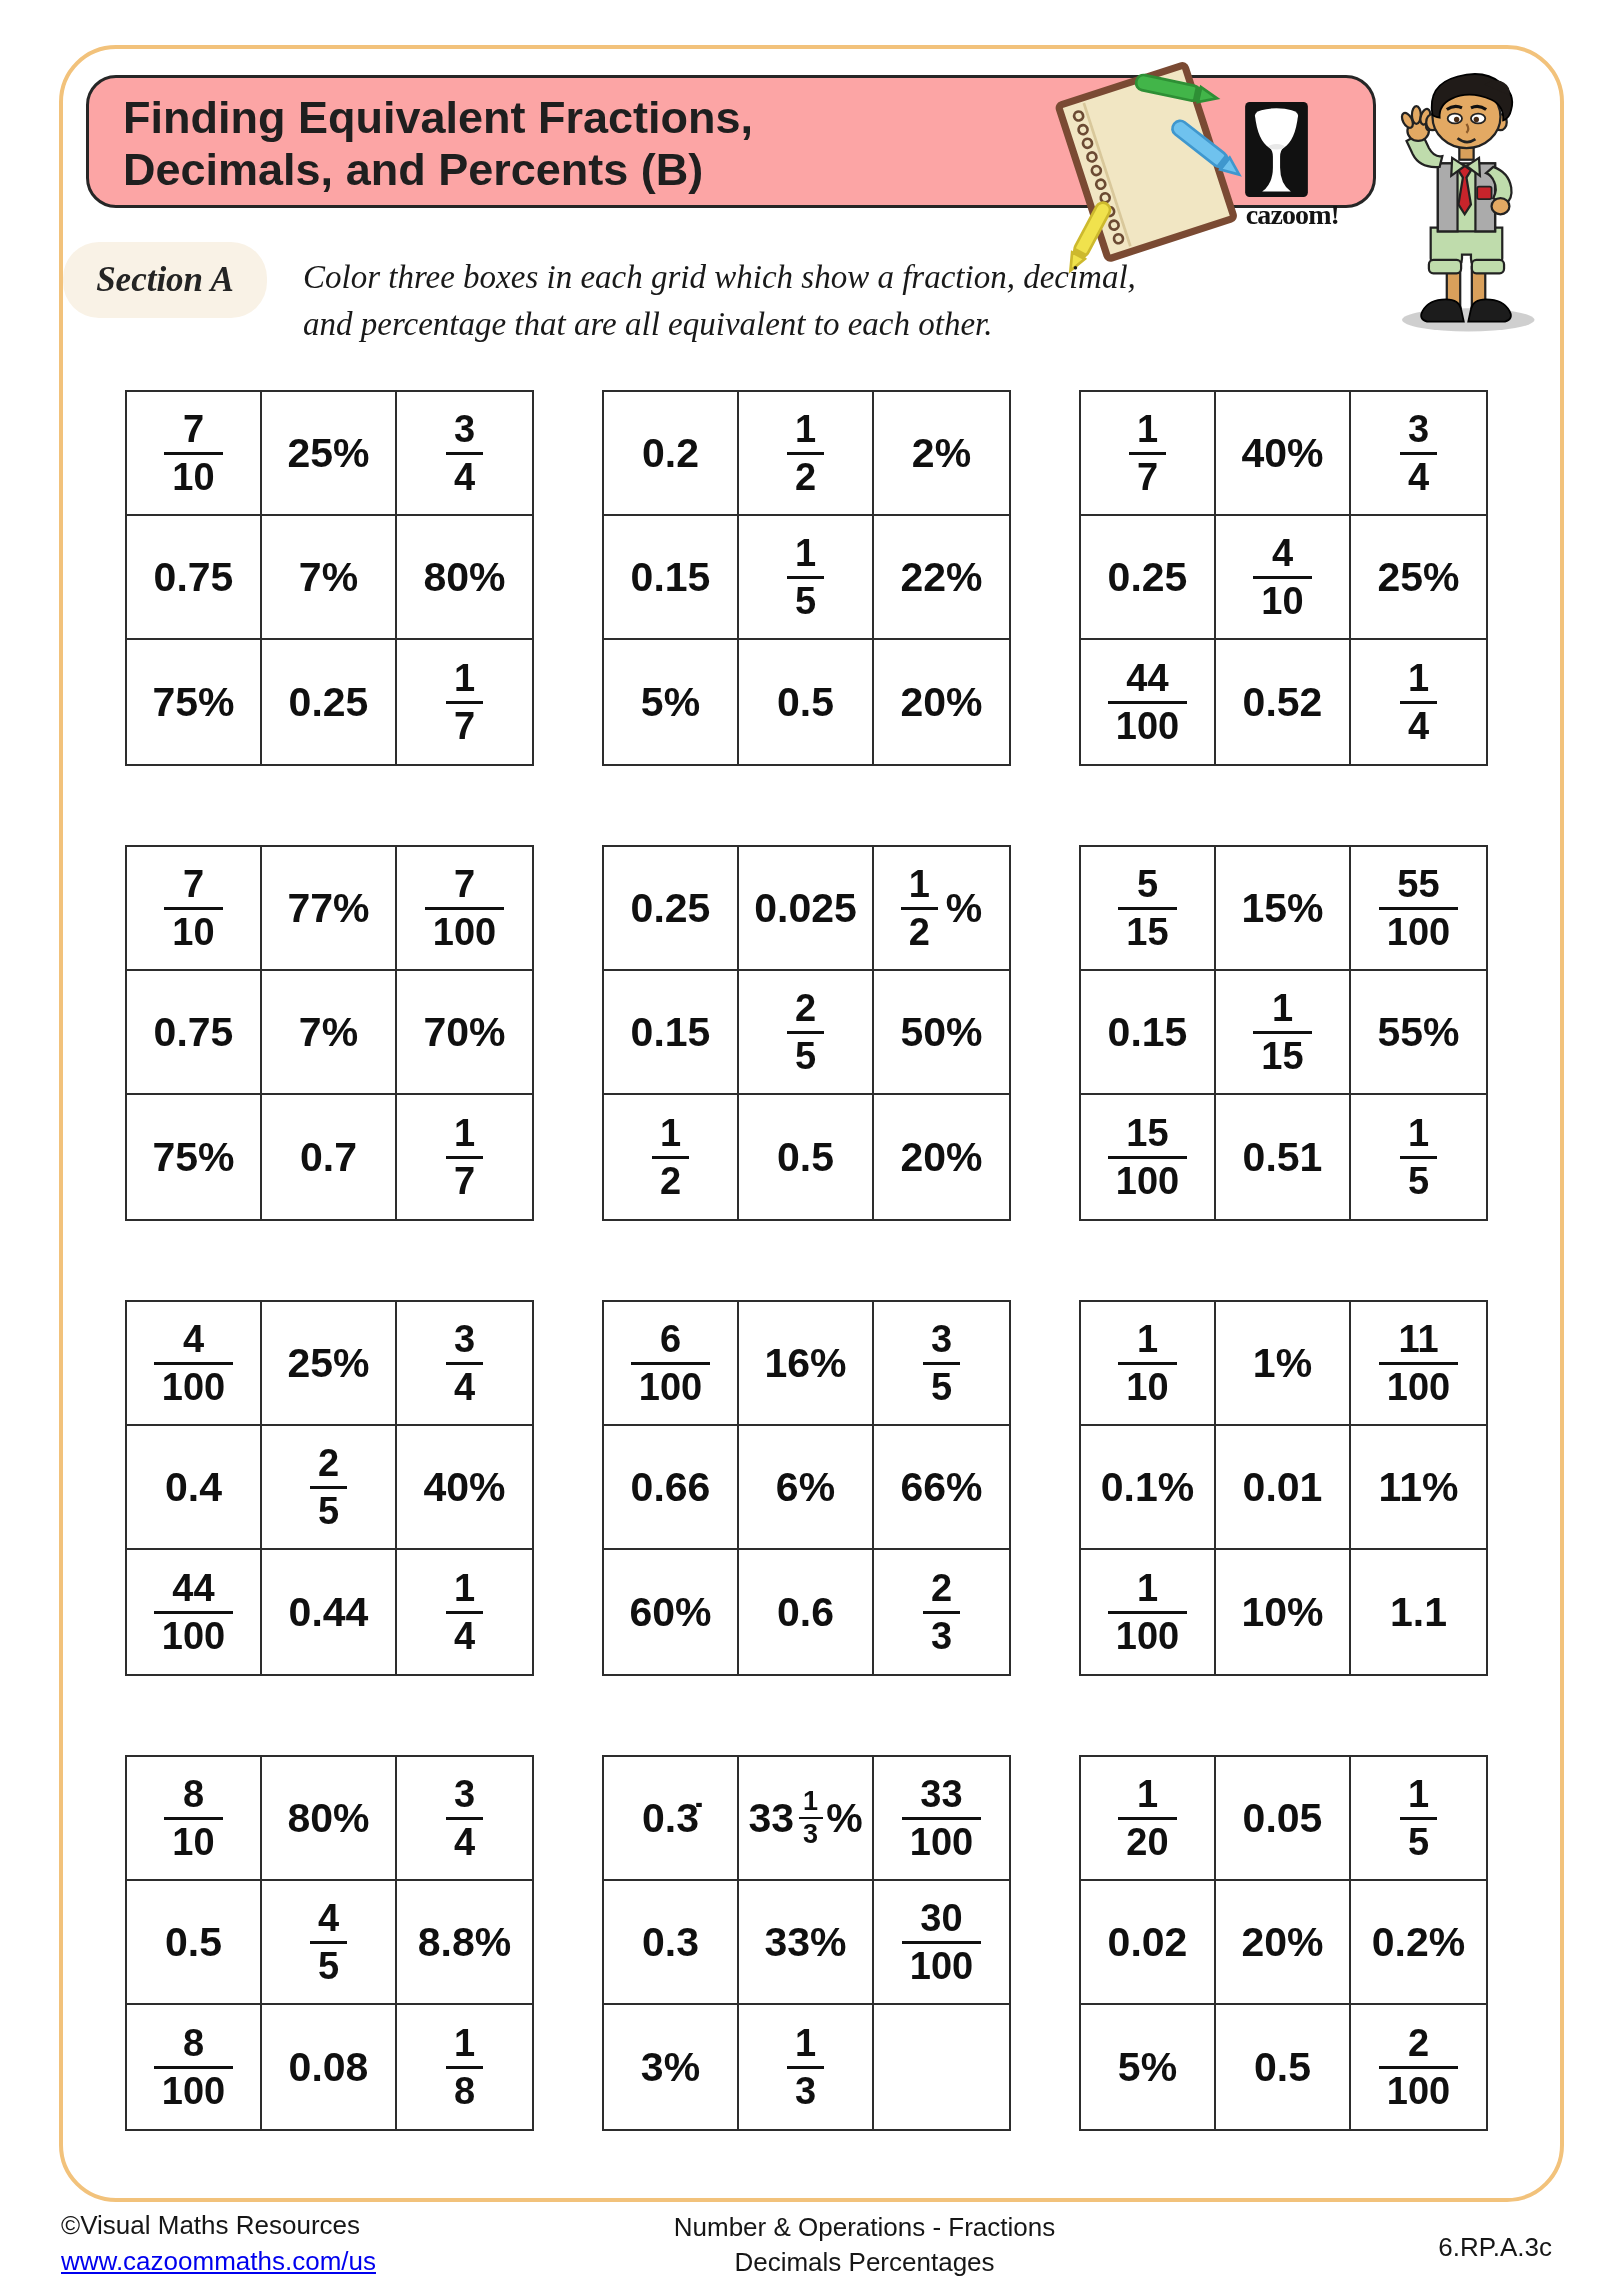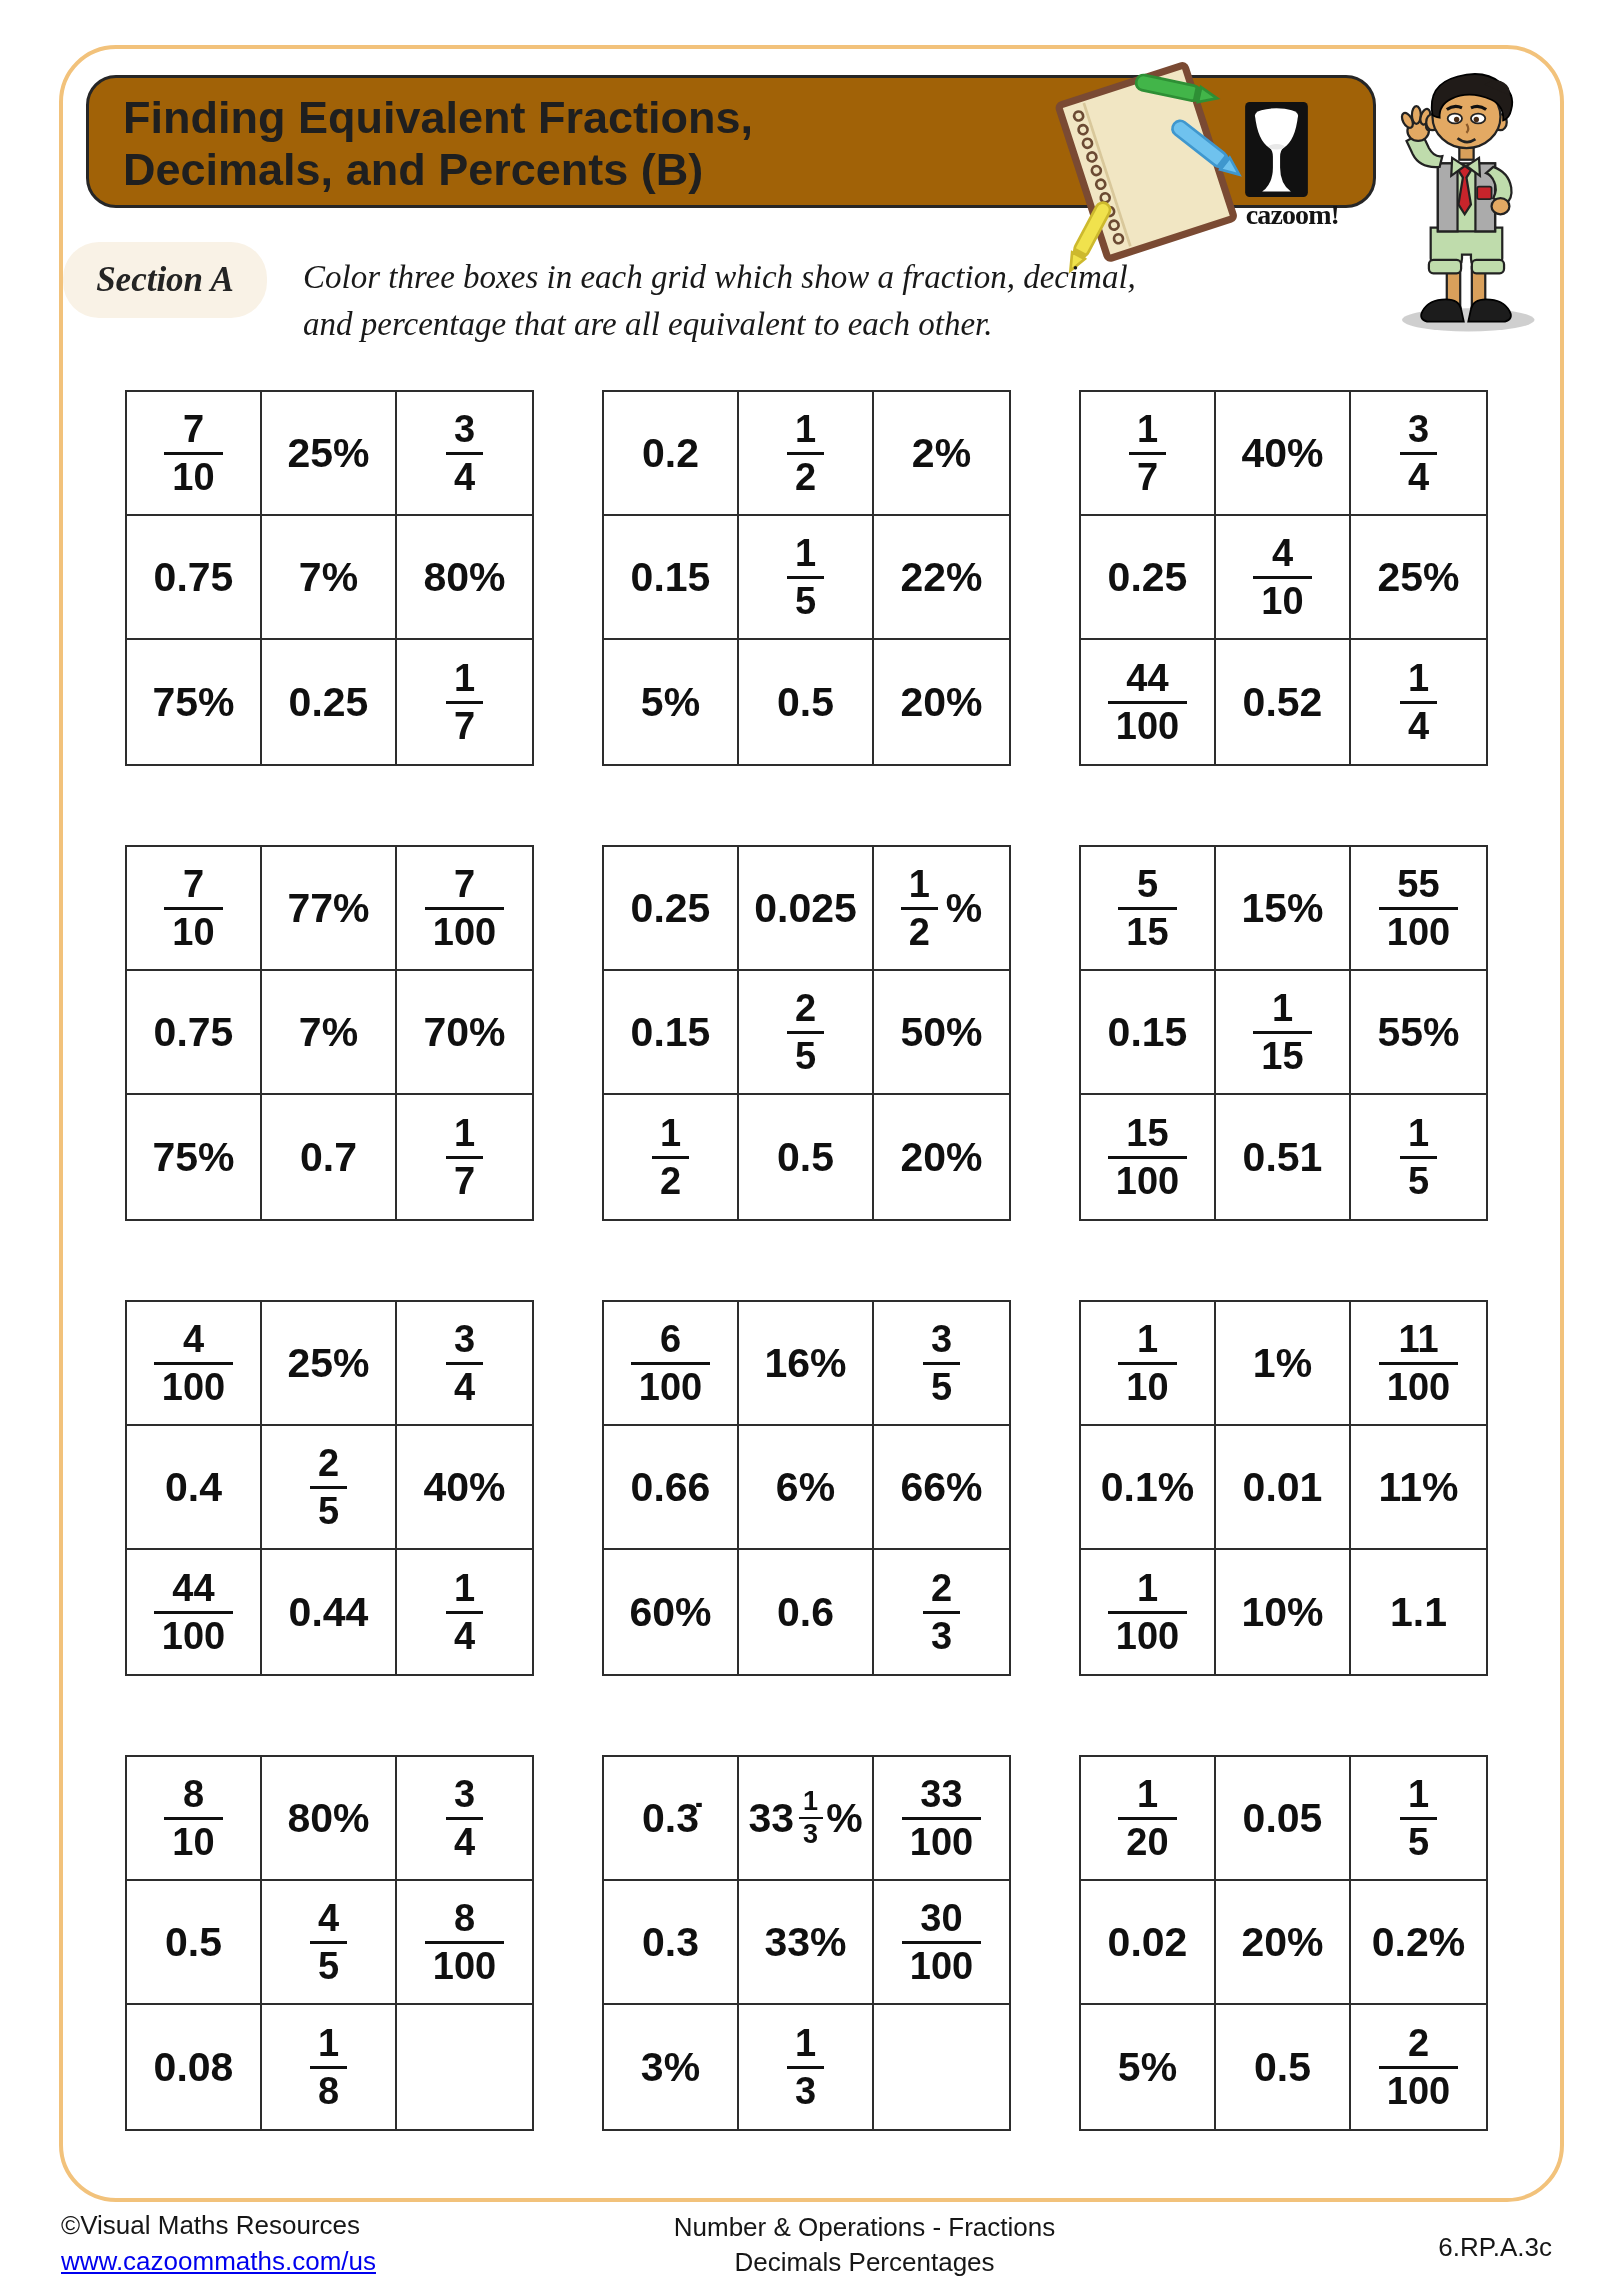--- a/index.html
+++ b/index.html
@@ -2,21 +2,21 @@
 <html style="font-size:14.3px"><head>
 <meta charset="utf-8">
 <style>
   html,body{margin:0;padding:0;background:#ffffff;}
   body{width:1622px;height:2293px;position:relative;font-family:"Liberation Sans",sans-serif;color:#161616;overflow:hidden;}
 
   .outer-border{position:absolute;left:59px;top:45px;width:1497px;height:2149px;
     border:4.5px solid #F2C27B;border-radius:57px;}
 
   .title-box{position:absolute;left:86px;top:75px;width:1290px;height:133px;
-    background:#a16207;border:3.6px solid #262626;border-radius:30px;box-sizing:border-box;}
+    background:#fca5a5;border:3.6px solid #262626;border-radius:30px;box-sizing:border-box;}
   .title-text{position:absolute;left:34px;top:14.3px;font-size:45px;font-weight:bold;
     line-height:1.16;letter-spacing:0px;color:#1f1f1f;}
 
   .notebook{position:absolute;left:1010px;top:47px;width:251px;height:233px;}
   .logo{position:absolute;left:1214px;top:102px;width:125px;text-align:right;}
   .logo-box{display:block;margin:0 auto;}
   .logo-text{font-family:"Liberation Serif",serif;font-weight:bold;font-size:28px;
     letter-spacing:-0.9px;color:#141414;margin-top:1.8px;}
   .mascot{position:absolute;left:1377px;top:52px;width:170px;height:287px;}
 
@@ -438,20 +438,21 @@
           <span class="den">4</span>
         </span>
       </div>
       <div class="cell">0.5</div>
       <div class="cell">
         <span class="frac">
           <span class="num">4</span>
           <span class="den">5</span>
         </span>
       </div>
+      <div class="cell">8.8%</div>
       <div class="cell">
         <span class="frac">
           <span class="num">8</span>
           <span class="den">100</span>
         </span>
       </div>
       <div class="cell">0.08</div>
       <div class="cell">
         <span class="frac">
           <span class="num">1</span>

